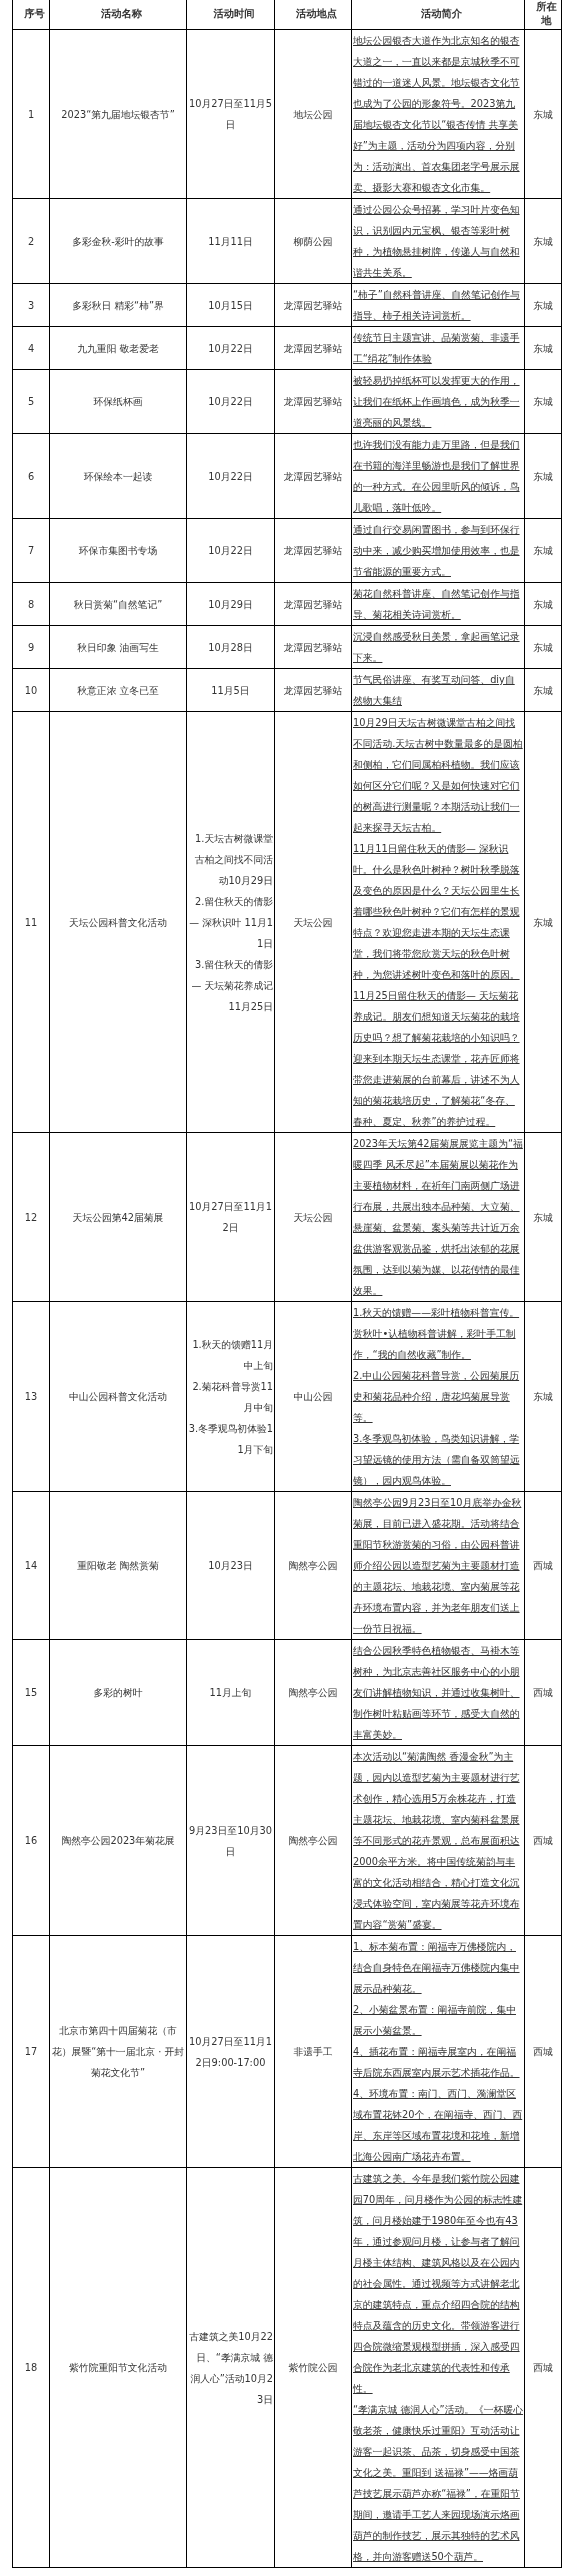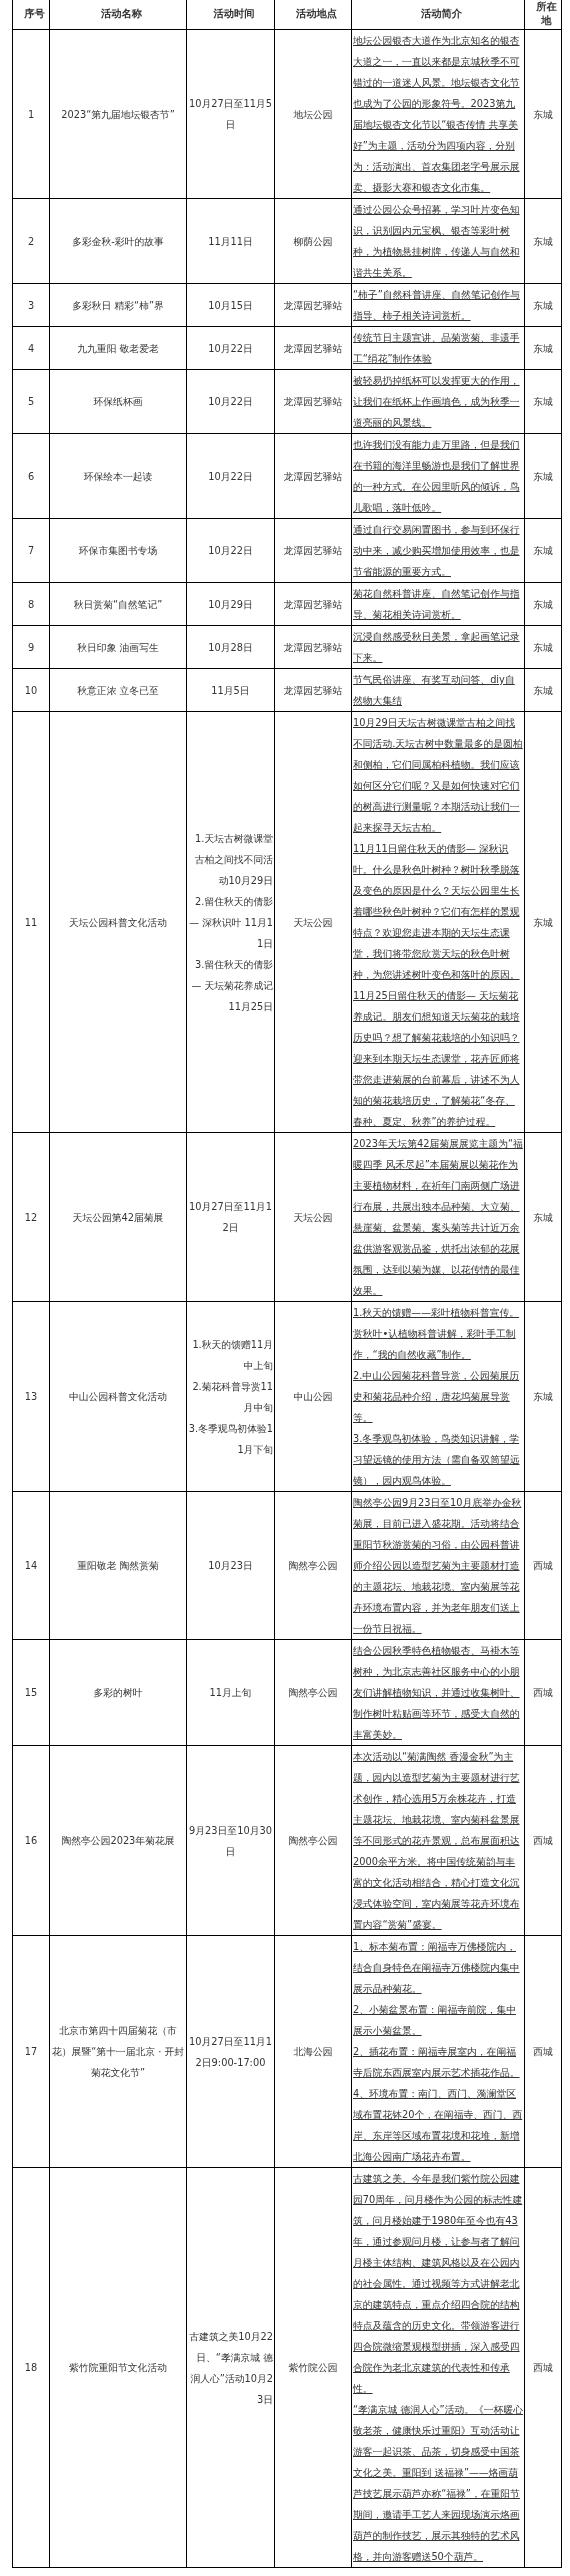--- a/index.html
+++ b/index.html
@@ -268,25 +268,25 @@
             <span class="para">本次活动以“菊满陶然 香漫金秋”为主题，园内以造型艺菊为主要题材进行艺术创作，精心选用5万余株花卉，打造主题花坛、地栽花境、室内菊科盆景展等不同形式的花卉景观，总布展面积达2000余平方米。将中国传统菊韵与丰富的文化活动相结合，精心打造文化沉浸式体验空间，室内菊展等花卉环境布置内容“赏菊”盛宴。</span>
           </td>
           <td class="c-area">西城</td>
         </tr>
         <tr>
           <td class="c-idx">17</td>
           <td class="c-name">北京市第四十四届菊花（市花）展暨“第十一届北京 · 开封菊花文化节”</td>
           <td class="c-time">
             <span class="para">10月27日至11月12日9:00-17:00</span>
           </td>
-          <td class="c-place">北海公园</td>
+          <td class="c-place">非遗手工</td>
           <td class="c-desc">
             <span class="para">1、标本菊布置：阐福寺万佛楼院内，结合自身特色在阐福寺万佛楼院内集中展示品种菊花。</span>
             <span class="para">2、小菊盆景布置：阐福寺前院，集中展示小菊盆景。</span>
-            <span class="para">2、插花布置：阐福寺展室内，在阐福寺后院东西展室内展示艺术插花作品。</span>
+            <span class="para">4、插花布置：阐福寺展室内，在阐福寺后院东西展室内展示艺术插花作品。</span>
             <span class="para">4、环境布置：南门、西门、漪澜堂区域布置花钵20个，在阐福寺、西门、西岸、东岸等区域布置花境和花堆，新增北海公园南广场花卉布置。</span>
           </td>
           <td class="c-area">西城</td>
         </tr>
         <tr>
           <td class="c-idx">18</td>
           <td class="c-name">紫竹院重阳节文化活动</td>
           <td class="c-time multi">
             <span class="para">古建筑之美10月22日、“孝满京城 德润人心”活动10月23日</span>
           </td>

